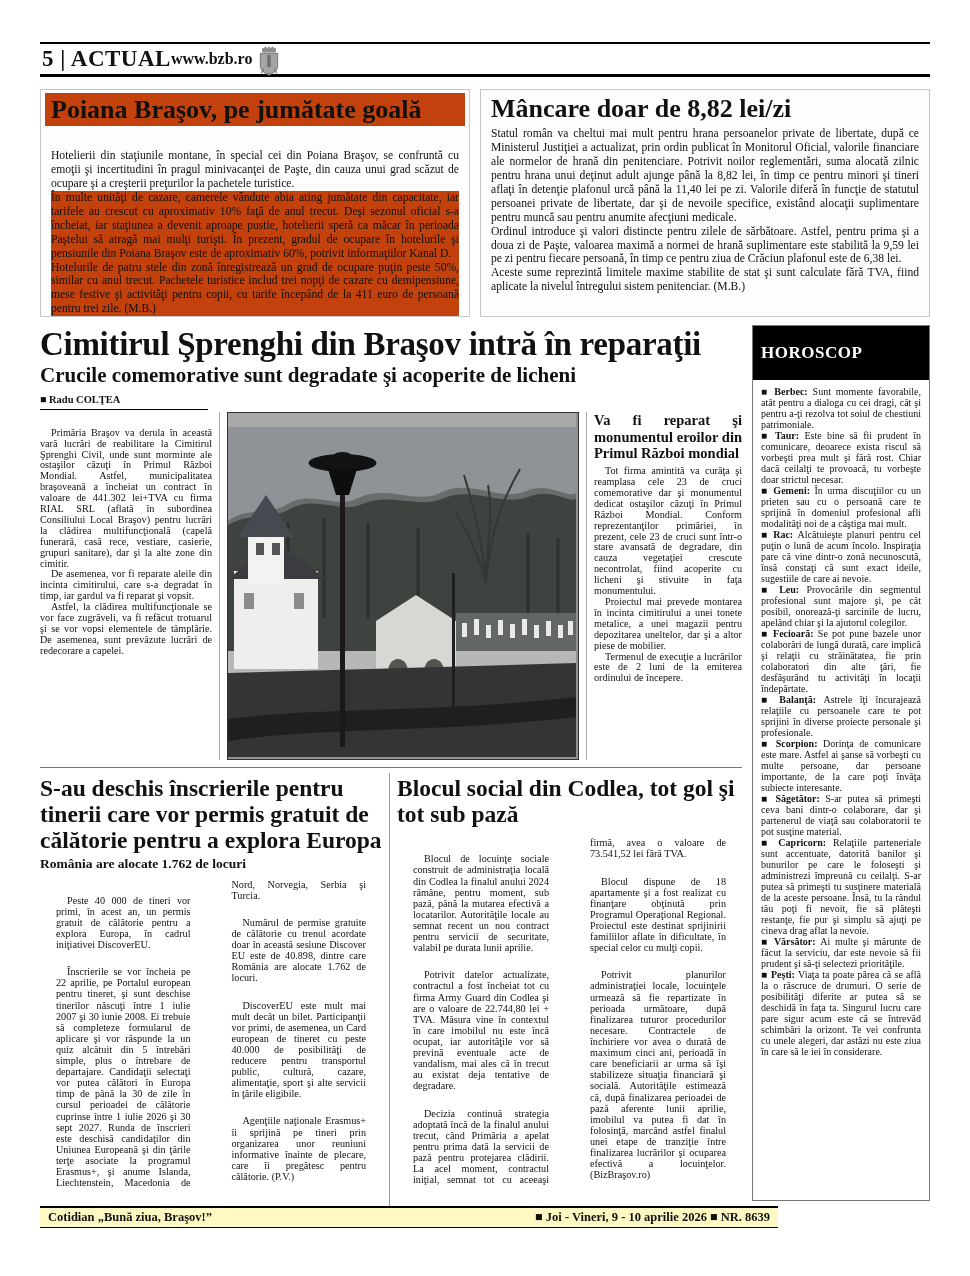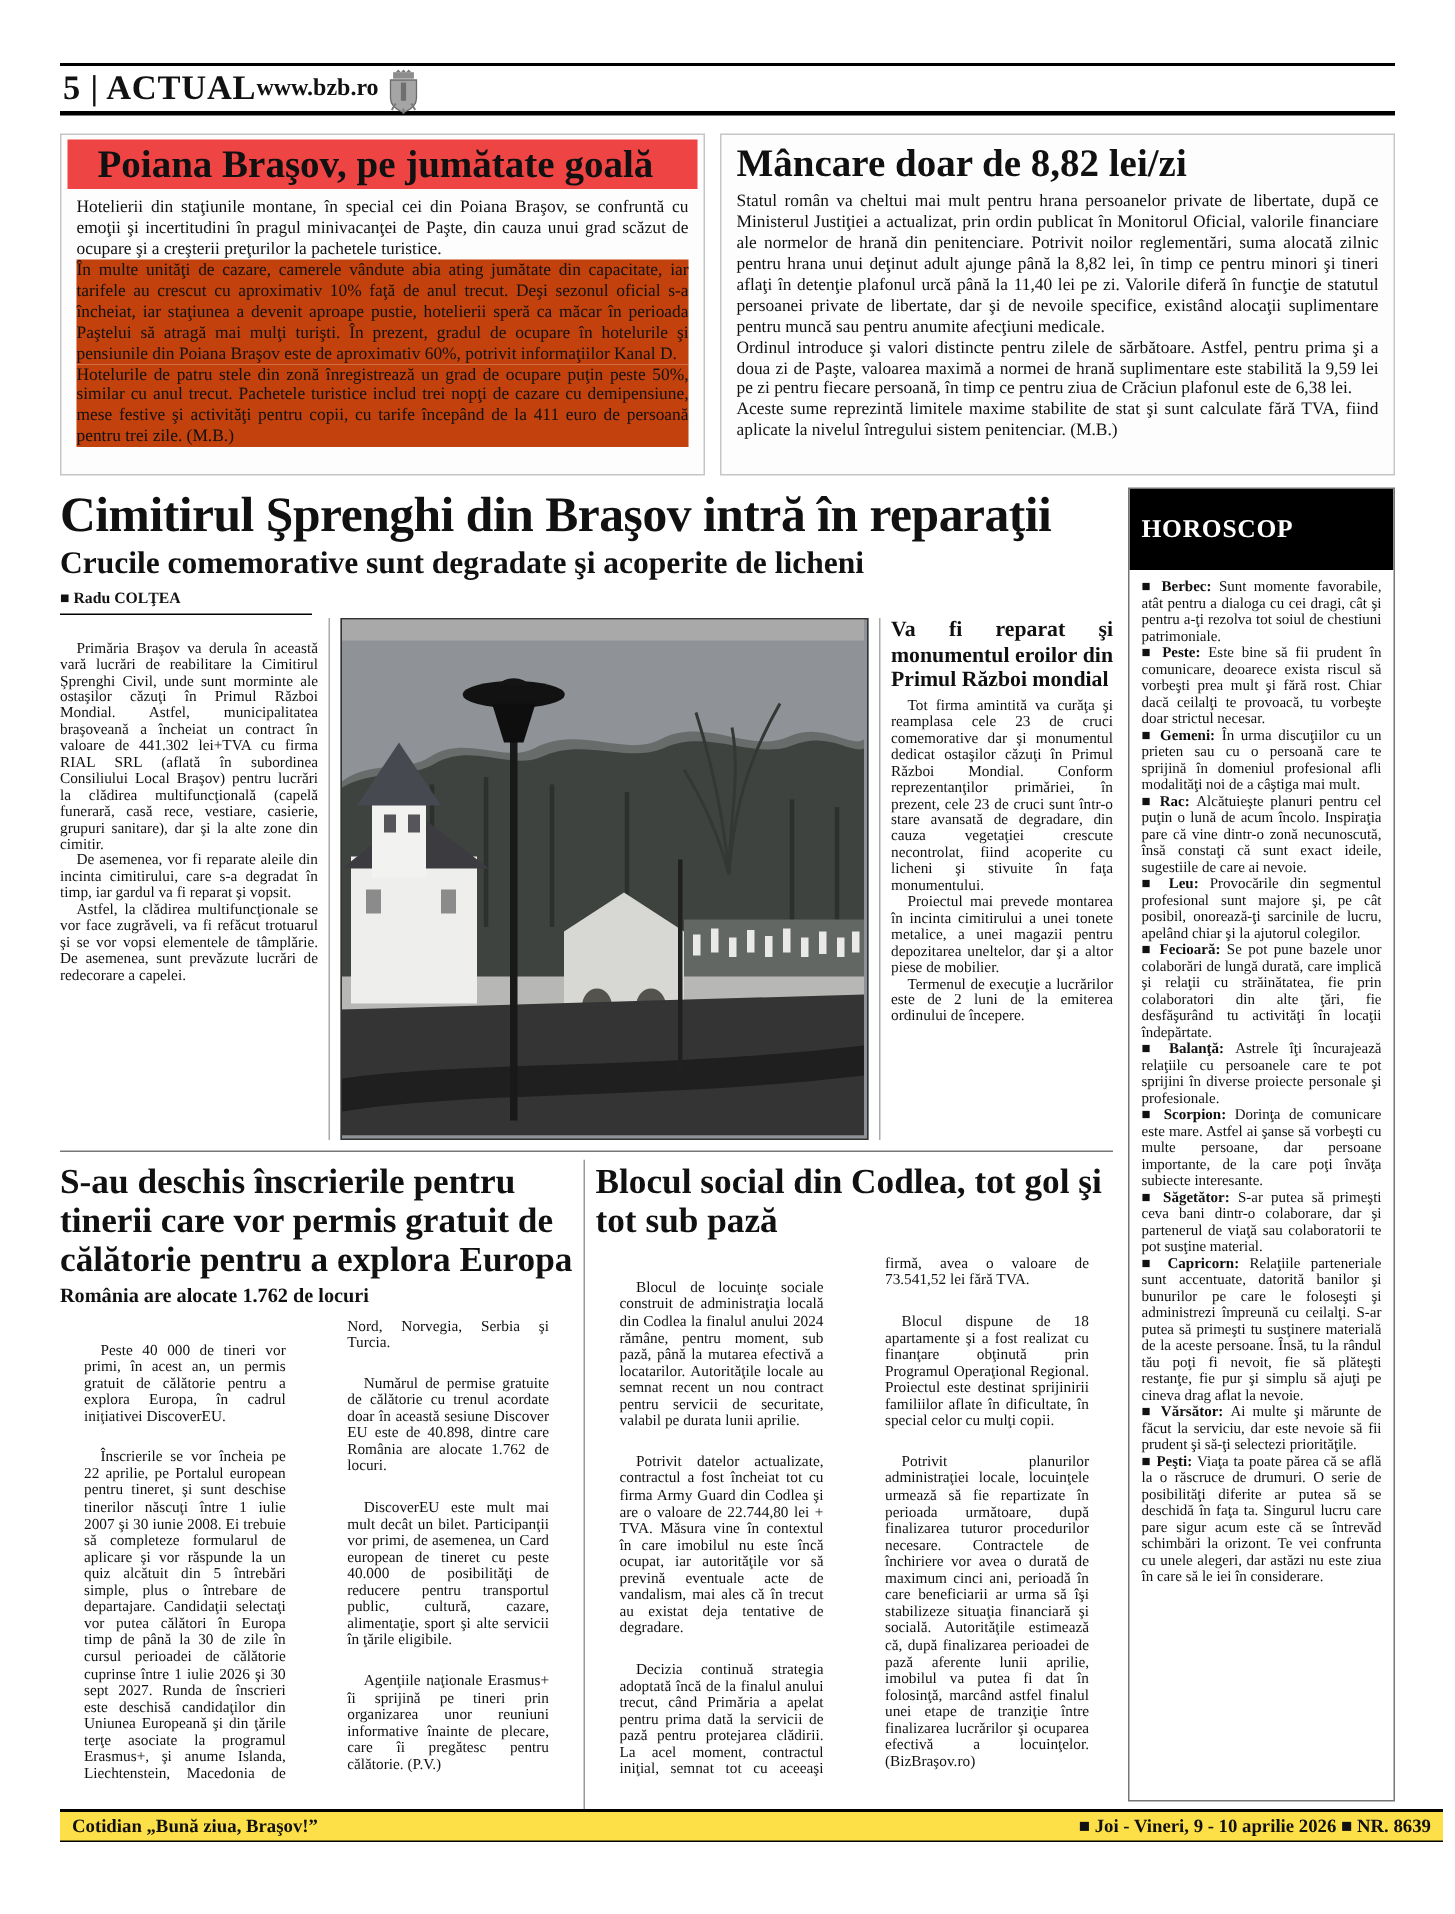--- a/index.html
+++ b/index.html
@@ -11,21 +11,21 @@
   .page-label{font-size:23px;font-weight:bold;letter-spacing:.5px;}
   .mast-right{display:flex;align-items:center;gap:4px;}
   .site-url{font-size:16px;font-weight:bold;}
   .crest{width:26px;height:34px;position:relative;top:3px;}
   
   .top-section{display:flex;gap:10px;margin:12px 40px 0;height:228px;}
   .abox{border:1px solid #c6c6c6;padding:5px 10px 6px;overflow:hidden;box-sizing:border-box;background:#fdfdfd;}
   .abox-left{width:430px;}
   .abox-right{flex:1;}
   .abox h2{font-size:26px;margin:0 0 5px;line-height:1.05;}
-  .abox-left h2{background:#ef4444;padding:3px 20px;margin:-2px -6px 5px;}
+  .abox-left h2{background:#c2410c;padding:3px 6px;margin:-2px -6px 23px;}
   .abox p{font-size:11.6px;line-height:1.2;margin:0;text-align:justify;}
   .abox p.shade{background:#c2410c;}
   
   .content-row{display:flex;gap:10px;margin:8px 40px 0;}
   .main-col{width:702px;}
   
   .headline{font-size:33px;margin:2px 0 1px;line-height:1.05;letter-spacing:-.3px;}
   .deck{font-size:21px;margin:2px 0 8px;line-height:1.05;font-weight:bold;}
   .byline{font-size:10.5px;font-weight:bold;border-bottom:1.5px solid #000;width:168px;
           padding-bottom:4px;margin-bottom:2px;}
@@ -48,22 +48,22 @@
   .b-sub{font-size:13.5px;margin:2px 0 7px;font-weight:bold;}
   .cols2{column-count:2;column-gap:9px;font-size:10.2px;line-height:1.09;text-align:justify;}
   .cols2 p{margin:16px;text-indent:11px;}
   .b-right .b-title{margin-bottom:10px;}
   
   .horoscope{flex:1;border:1px solid #777;height:876px;box-sizing:border-box;overflow:hidden;}
   .horo-head{background:#000;color:#fff;font-size:17px;font-weight:bold;padding:17px 8px;letter-spacing:.5px;}
   .horo-body{padding:6px 8px;font-size:10px;line-height:1.1;text-align:justify;}
   .horo-body p{margin:0;}
   
-  .footer{position:absolute;top:1206px;left:40px;width:922px;box-sizing:border-box;
-          border-top:2.5px solid #000;border-bottom:1px solid #000;background:#fde047;
+  .footer{position:absolute;top:1206px;left:40px;width:738px;box-sizing:border-box;
+          border-top:2.5px solid #000;border-bottom:1px solid #000;background:#fef9c3;
           display:flex;justify-content:space-between;padding:2px 8px;font-weight:bold;font-size:12.5px;}
 </style>
 </head>
 <body>
 
 <div class="page">
 
   <div class="masthead">
     <span class="page-label">5 | ACTUAL</span>
     <span class="mast-right">
@@ -189,21 +189,21 @@
             </div>
         </div>
       </div>
 
     </div>
 
     <div class="horoscope">
       <div class="horo-head">HOROSCOP</div>
       <div class="horo-body">
           <p><b>■ Berbec: </b>Sunt momente favorabile, atât pentru a dialoga cu cei dragi, cât şi pentru a-ţi rezolva tot soiul de chestiuni patrimoniale.</p>
-          <p><b>■ Peste: </b>Este bine să fii prudent în comunicare, deoarece exista riscul să vorbeşti prea mult şi fără rost. Chiar dacă ceilalţi te provoacă, tu vorbeşte doar strictul necesar.</p>
+          <p><b>■ Taur: </b>Este bine să fii prudent în comunicare, deoarece exista riscul să vorbeşti prea mult şi fără rost. Chiar dacă ceilalţi te provoacă, tu vorbeşte doar strictul necesar.</p>
           <p><b>■ Gemeni: </b>În urma discuţiilor cu un prieten sau cu o persoană care te sprijină în domeniul profesional afli modalităţi noi de a câştiga mai mult.</p>
           <p><b>■ Rac: </b>Alcătuieşte planuri pentru cel puţin o lună de acum încolo. Inspiraţia pare că vine dintr-o zonă necunoscută, însă constaţi că sunt exact ideile, sugestiile de care ai nevoie.</p>
           <p><b>■ Leu: </b>Provocările din segmentul profesional sunt majore şi, pe cât posibil, onorează-ţi sarcinile de lucru, apelând chiar şi la ajutorul colegilor.</p>
           <p><b>■ Fecioară: </b>Se pot pune bazele unor colaborări de lungă durată, care implică şi relaţii cu străinătatea, fie prin colaboratori din alte ţări, fie desfăşurând tu activităţi în locaţii îndepărtate.</p>
           <p><b>■ Balanţă: </b>Astrele îţi încurajează relaţiile cu persoanele care te pot sprijini în diverse proiecte personale şi profesionale.</p>
           <p><b>■ Scorpion: </b>Dorinţa de comunicare este mare. Astfel ai şanse să vorbeşti cu multe persoane, dar persoane importante, de la care poţi învăţa subiecte interesante.</p>
           <p><b>■ Săgetător: </b>S-ar putea să primeşti ceva bani dintr-o colaborare, dar şi partenerul de viaţă sau colaboratorii te pot susţine material.</p>
           <p><b>■ Capricorn: </b>Relaţiile parteneriale sunt accentuate, datorită banilor şi bunurilor pe care le foloseşti şi administrezi împreună cu ceilalţi. S-ar putea să primeşti tu susţinere materială de la aceste persoane. Însă, tu la rândul tău poţi fi nevoit, fie să plăteşti restanţe, fie pur şi simplu să ajuţi pe cineva drag aflat la nevoie.</p>
           <p><b>■ Vărsător: </b>Ai multe şi mărunte de făcut la serviciu, dar este nevoie să fii prudent şi să-ţi selectezi priorităţile.</p>
           <p><b>■ Peşti: </b>Viaţa ta poate părea că se află la o răscruce de drumuri. O serie de posibilităţi diferite ar putea să se deschidă în faţa ta. Singurul lucru care pare sigur acum este că se întrevăd schimbări la orizont. Te vei confrunta cu unele alegeri, dar astăzi nu este ziua în care să le iei în considerare.</p>

